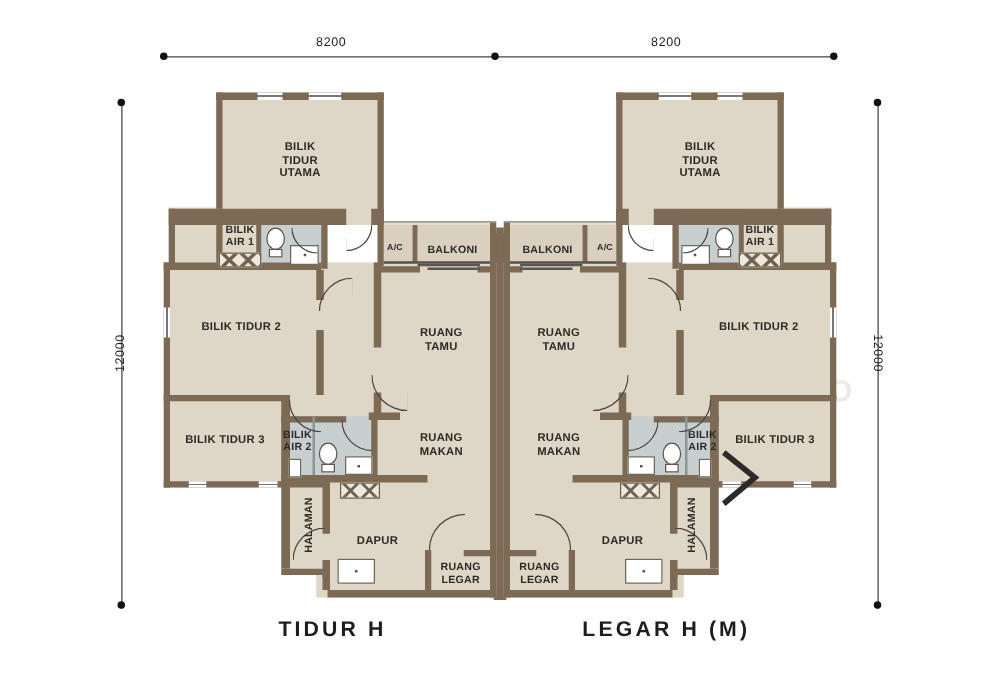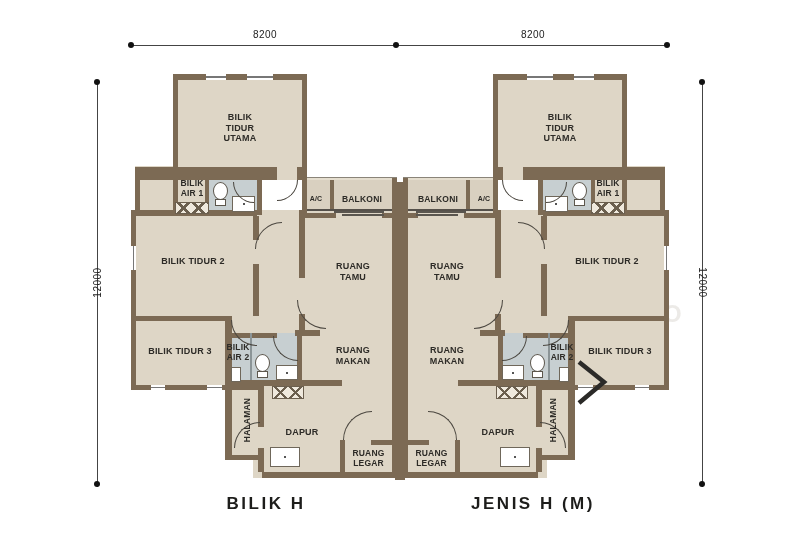--- a/index.html
+++ b/index.html
@@ -267,14 +267,14 @@
 LEGAR</div>
   <div class="lbl sm" style="left:199px;top:124px;width:64px">BALKONI</div>
   <div class="lbl xs" style="left:171px;top:125px;width:28px">A/C</div>
   <div class="lbl sm vert" style="left:86px;top:345px;width:60px">HALAMAN</div>
 </div>
 
 <svg class="abs" style="left:576px;top:359px" width="32" height="47" viewBox="0 0 32 47">
   <polyline points="3,3 28,23 3,44" fill="none" stroke="#2b2a28" stroke-width="4.5"></polyline>
 </svg>
 
-<div class="caption" style="left:166px;top:494px;width:200px">BILIK H</div>
-<div class="caption" style="left:433px;top:494px;width:200px">JENIS H (M)</div>
+<div class="caption" style="left:166px;top:494px;width:200px">TIDUR H</div>
+<div class="caption" style="left:433px;top:494px;width:200px">LEGAR H (M)</div>
 
 </body></html>

